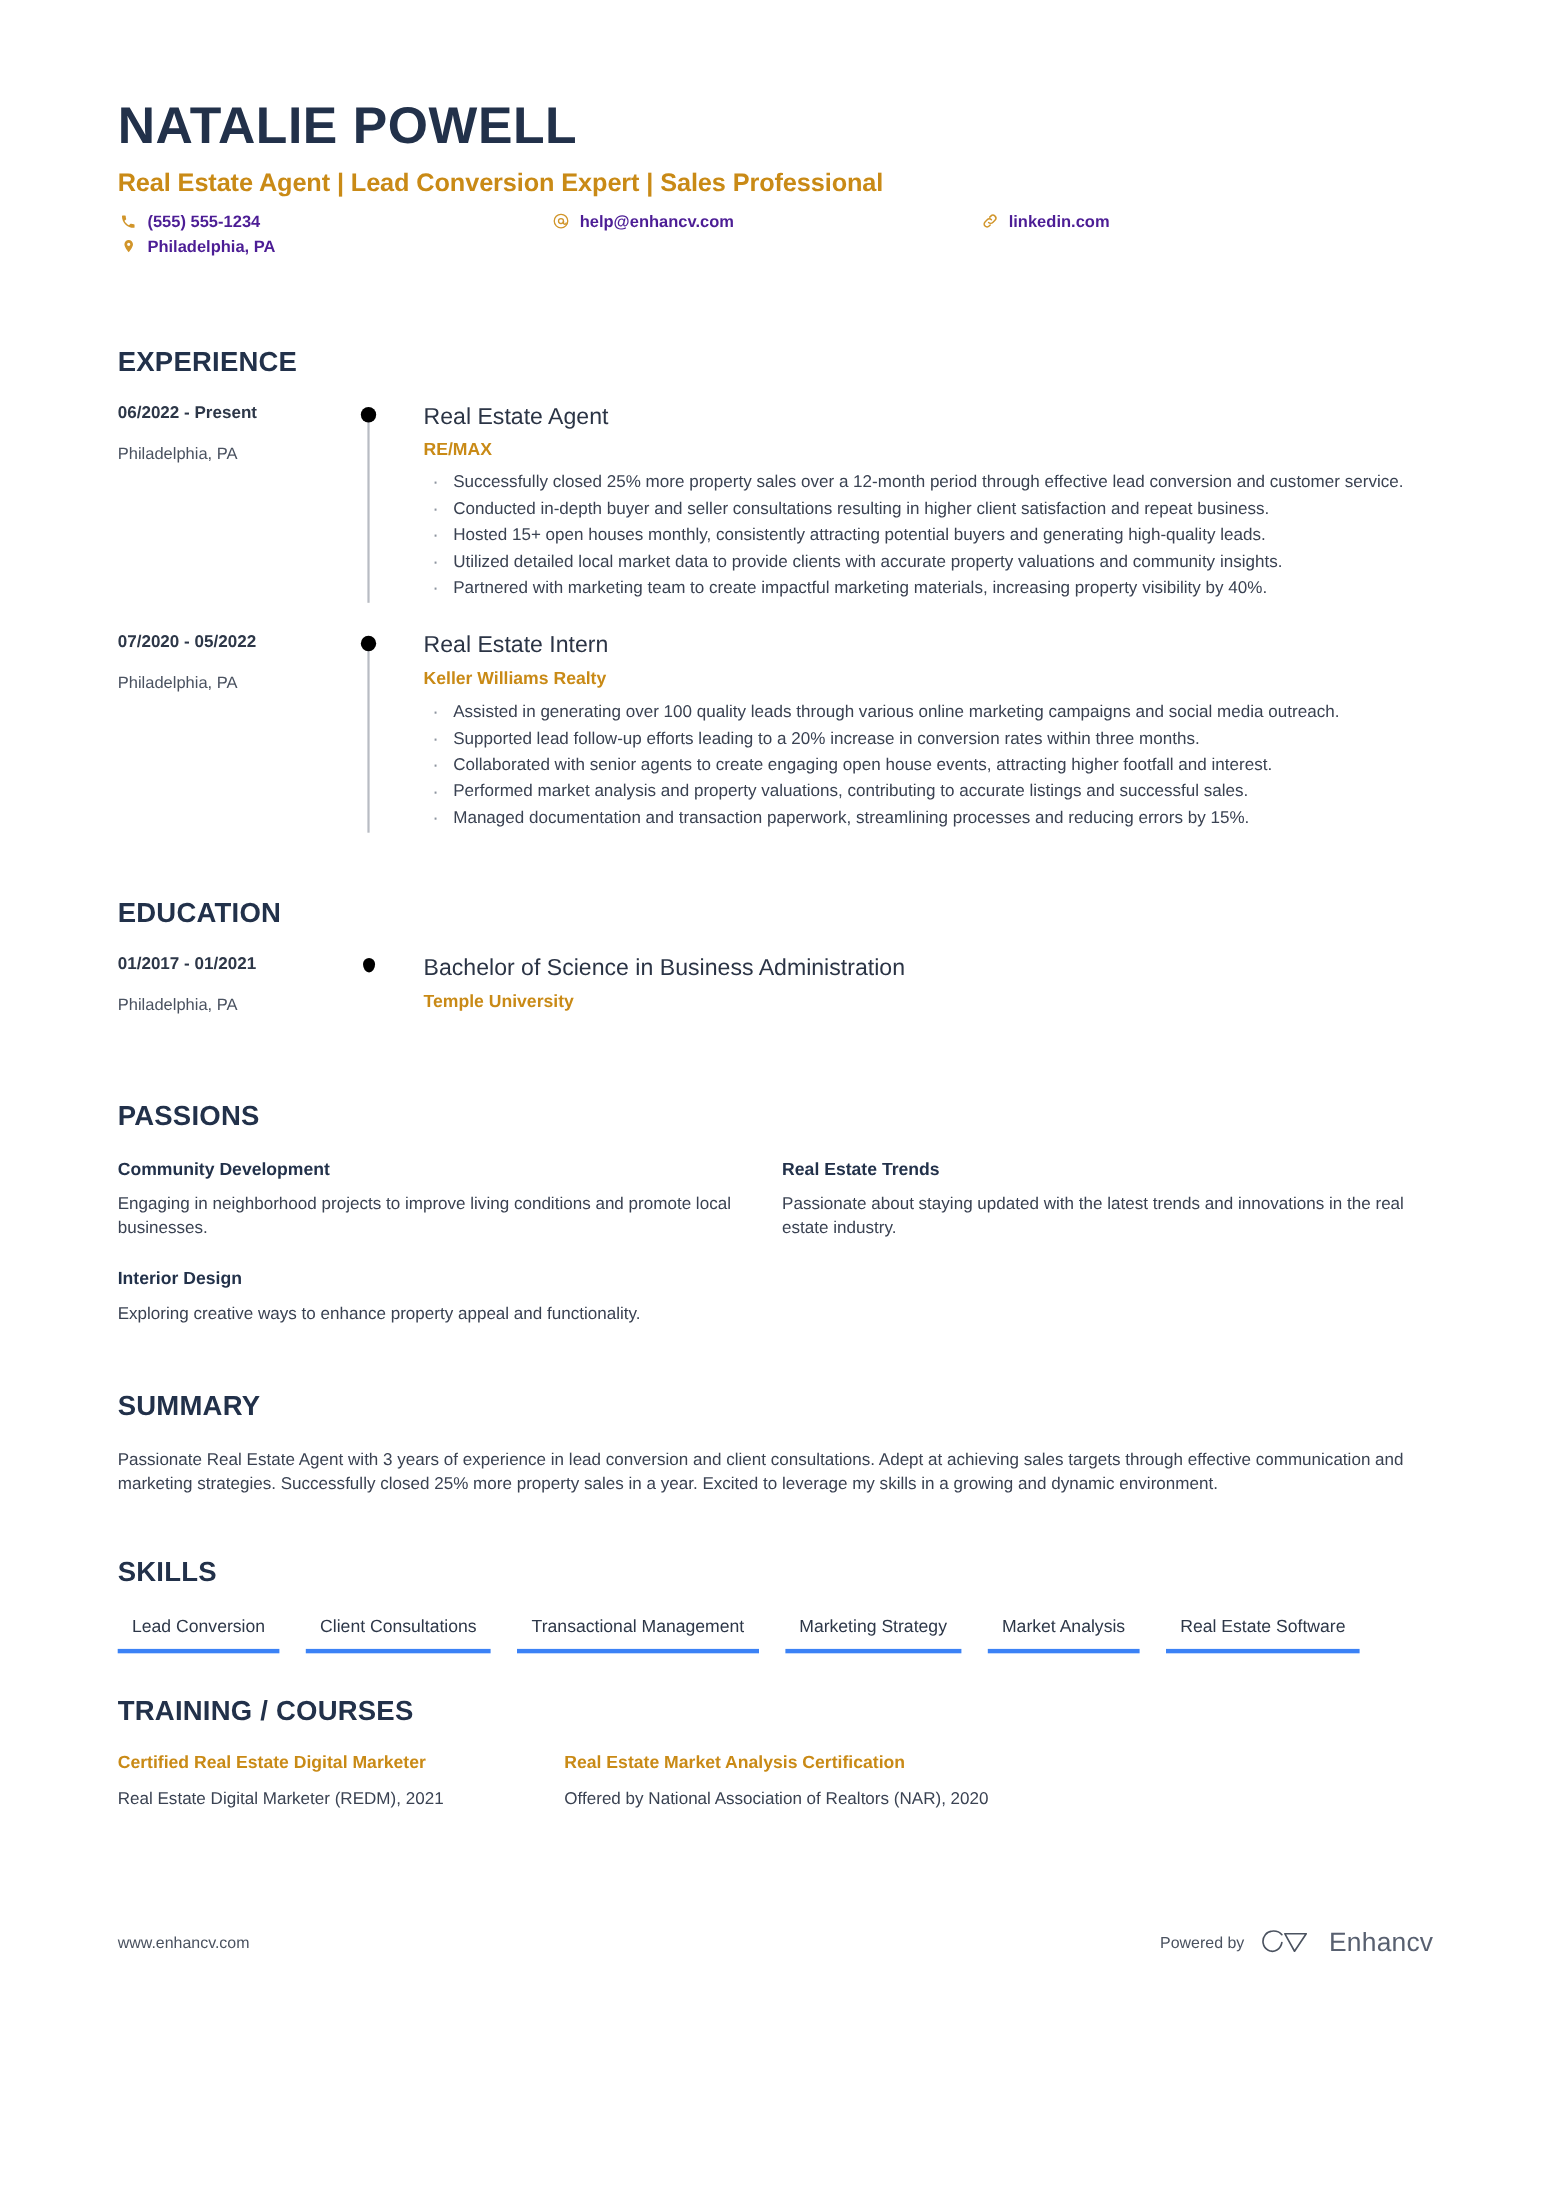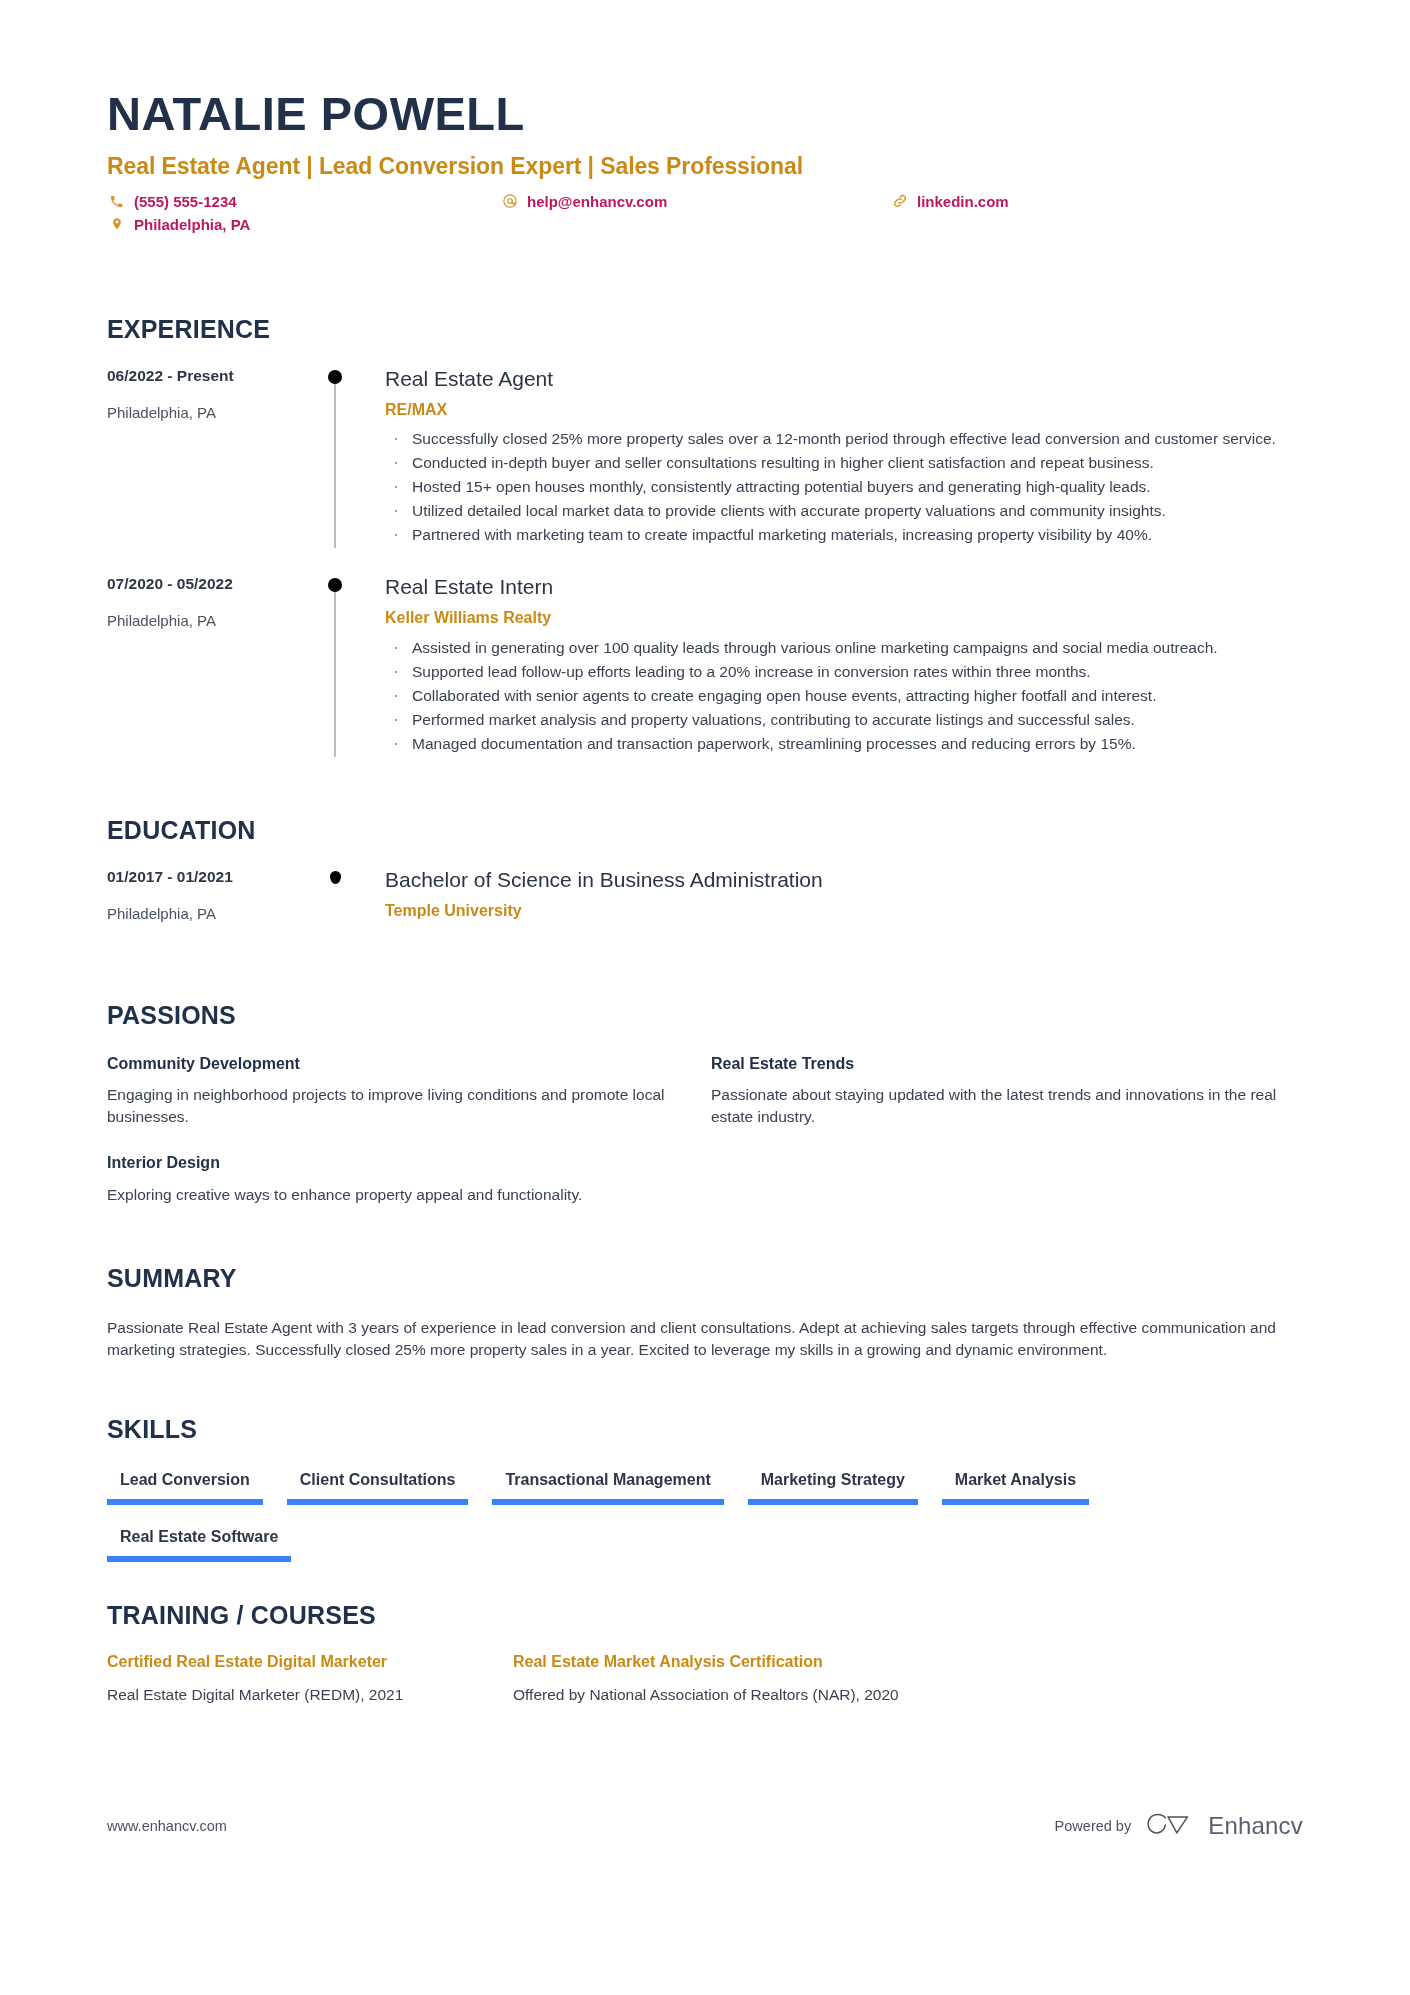--- a/index.html
+++ b/index.html
@@ -53,21 +53,21 @@
   .contact-row {
     display: flex;
     align-items: flex-start;
     margin-bottom: 6px;
   }
   .contact-item {
     display: flex;
     align-items: center;
     font-size: 15px;
     font-weight: 700;
-    color: #be185d;
+    color: #4c1d95;
   }
   .c-col-1 { width: 393px; }
   .c-col-2 { width: 390px; }
   .c-col-3 { width: auto; }
   .ic {
     width: 19px;
     height: 17px;
     margin-right: 8px;
     flex: 0 0 19px;
     display: inline-flex;
@@ -206,24 +206,24 @@
     line-height: 1.46;
   }
 
   
   .skills-wrap {
     display: flex;
     flex-wrap: wrap;
   }
   .skill {
     font-size: 16px;
-    font-weight: 700;
+    font-weight: 400;
     color: #2d3748;
     padding: 0 13px 9px 13px;
-    border-bottom: 6px solid #3b82f6;
+    border-bottom: 4px solid #3b82f6;
     margin: 0 24px 22px 0;
     line-height: 1.25;
     white-space: nowrap;
   }
 
   
   .course-col-a { width: 406px; flex: 0 0 406px; padding-right: 30px; box-sizing: border-box; }
   .course-col-b { flex: 1 1 auto; }
   .course-title {
     font-size: 16px;

